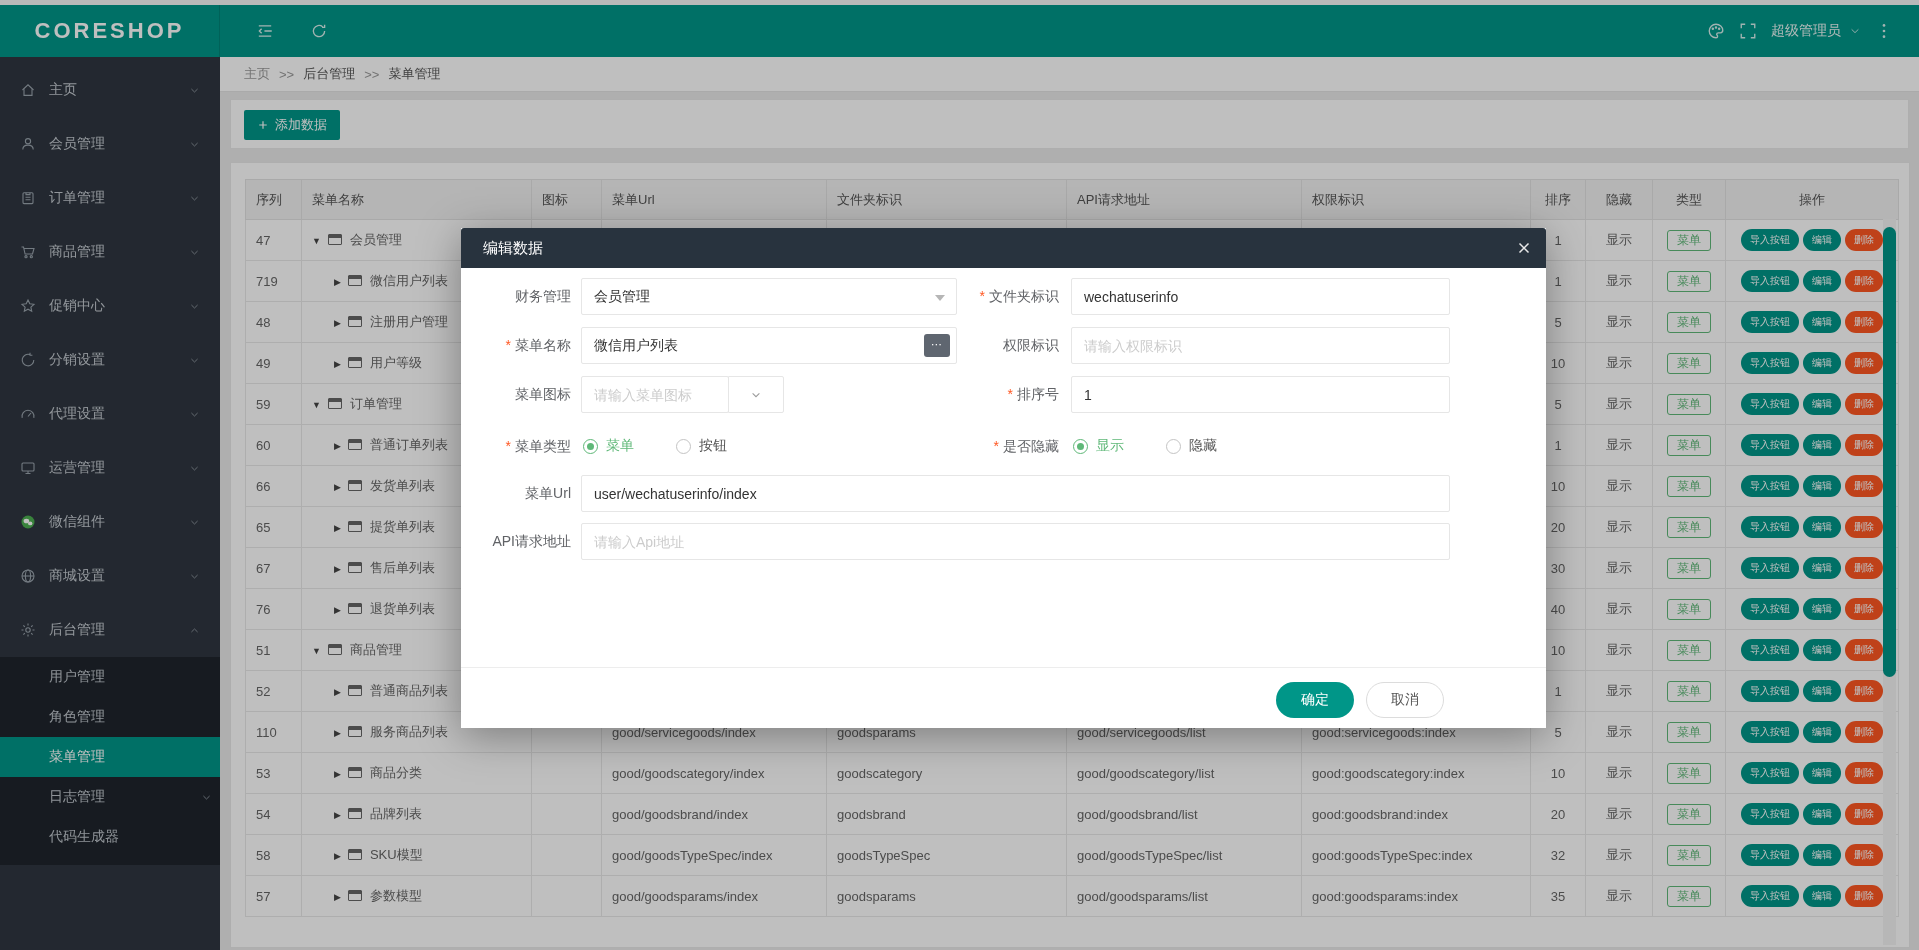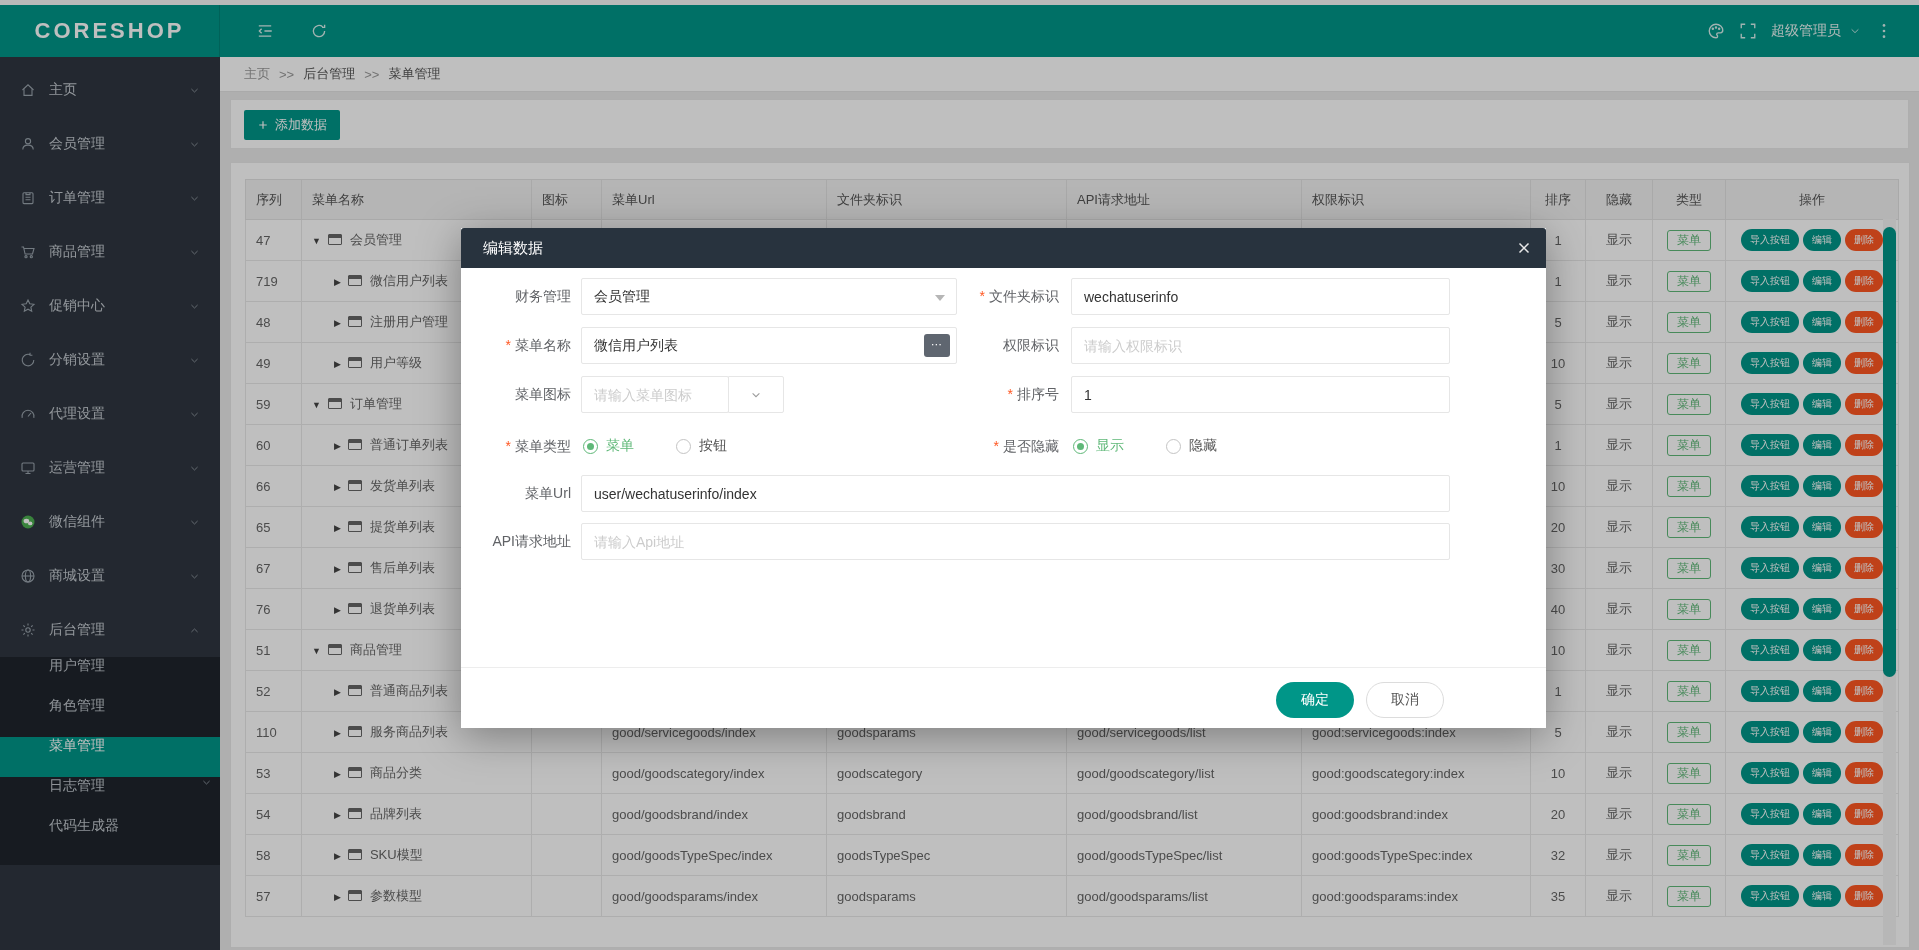--- a/index.html
+++ b/index.html
@@ -22,21 +22,21 @@
   .tb-user .tb-icon svg { width:12px; height:12px; }
 
   
   .sidebar { position:absolute; left:0; top:57px; width:220px; height:893px; background:#2f3640; padding-top:6px; }
   .side-item { height:54px; display:flex; align-items:center; padding:0 20px 0 20px; color:#c4cad0; font-size:14px; cursor:pointer; }
   .side-item .s-icon { width:16px; height:16px; margin-right:13px; color:#9aa4ad; flex:none; }
   .side-item .s-icon svg { width:16px; height:16px; stroke:currentColor; fill:none; stroke-width:1.1; }
   .side-item .s-chev { margin-left:auto; width:11px; height:11px; color:#8a929b; }
   .side-item .s-chev svg { width:11px; height:11px; stroke:currentColor; fill:none; stroke-width:1.4; }
   .submenu { background:#1f252d; padding-bottom:8px; }
-  .sub-item { height:40px; display:flex; padding-left:49px; padding-right:8px; color:#bfc5cb; font-size:14px; cursor:pointer; }
+  .sub-item { height:40px; display:flex; align-items:center; padding-left:49px; padding-right:8px; color:#bfc5cb; font-size:14px; cursor:pointer; }
   .sub-item.active { background:#009688; color:#fff; }
   .sub-item .s-chev { margin-left:auto; width:11px; height:11px; color:#8a929b; }
   .sub-item .s-chev svg { width:11px; height:11px; stroke:currentColor; fill:none; stroke-width:1.4; }
 
   
   .content { position:absolute; left:220px; top:57px; width:1699px; height:893px; background:#eaeaea; }
   .crumb-bar { position:absolute; left:0; top:0; right:0; height:35px; background:#fff; border-bottom:1px solid #e3e3e3; display:flex; align-items:center; padding-left:24px; font-size:13px; }
   .crumb-first { color:#999; cursor:pointer; }
   .crumb-sep { color:#999; margin:0 9px; }
   .crumb-item { color:#555; cursor:pointer; }

